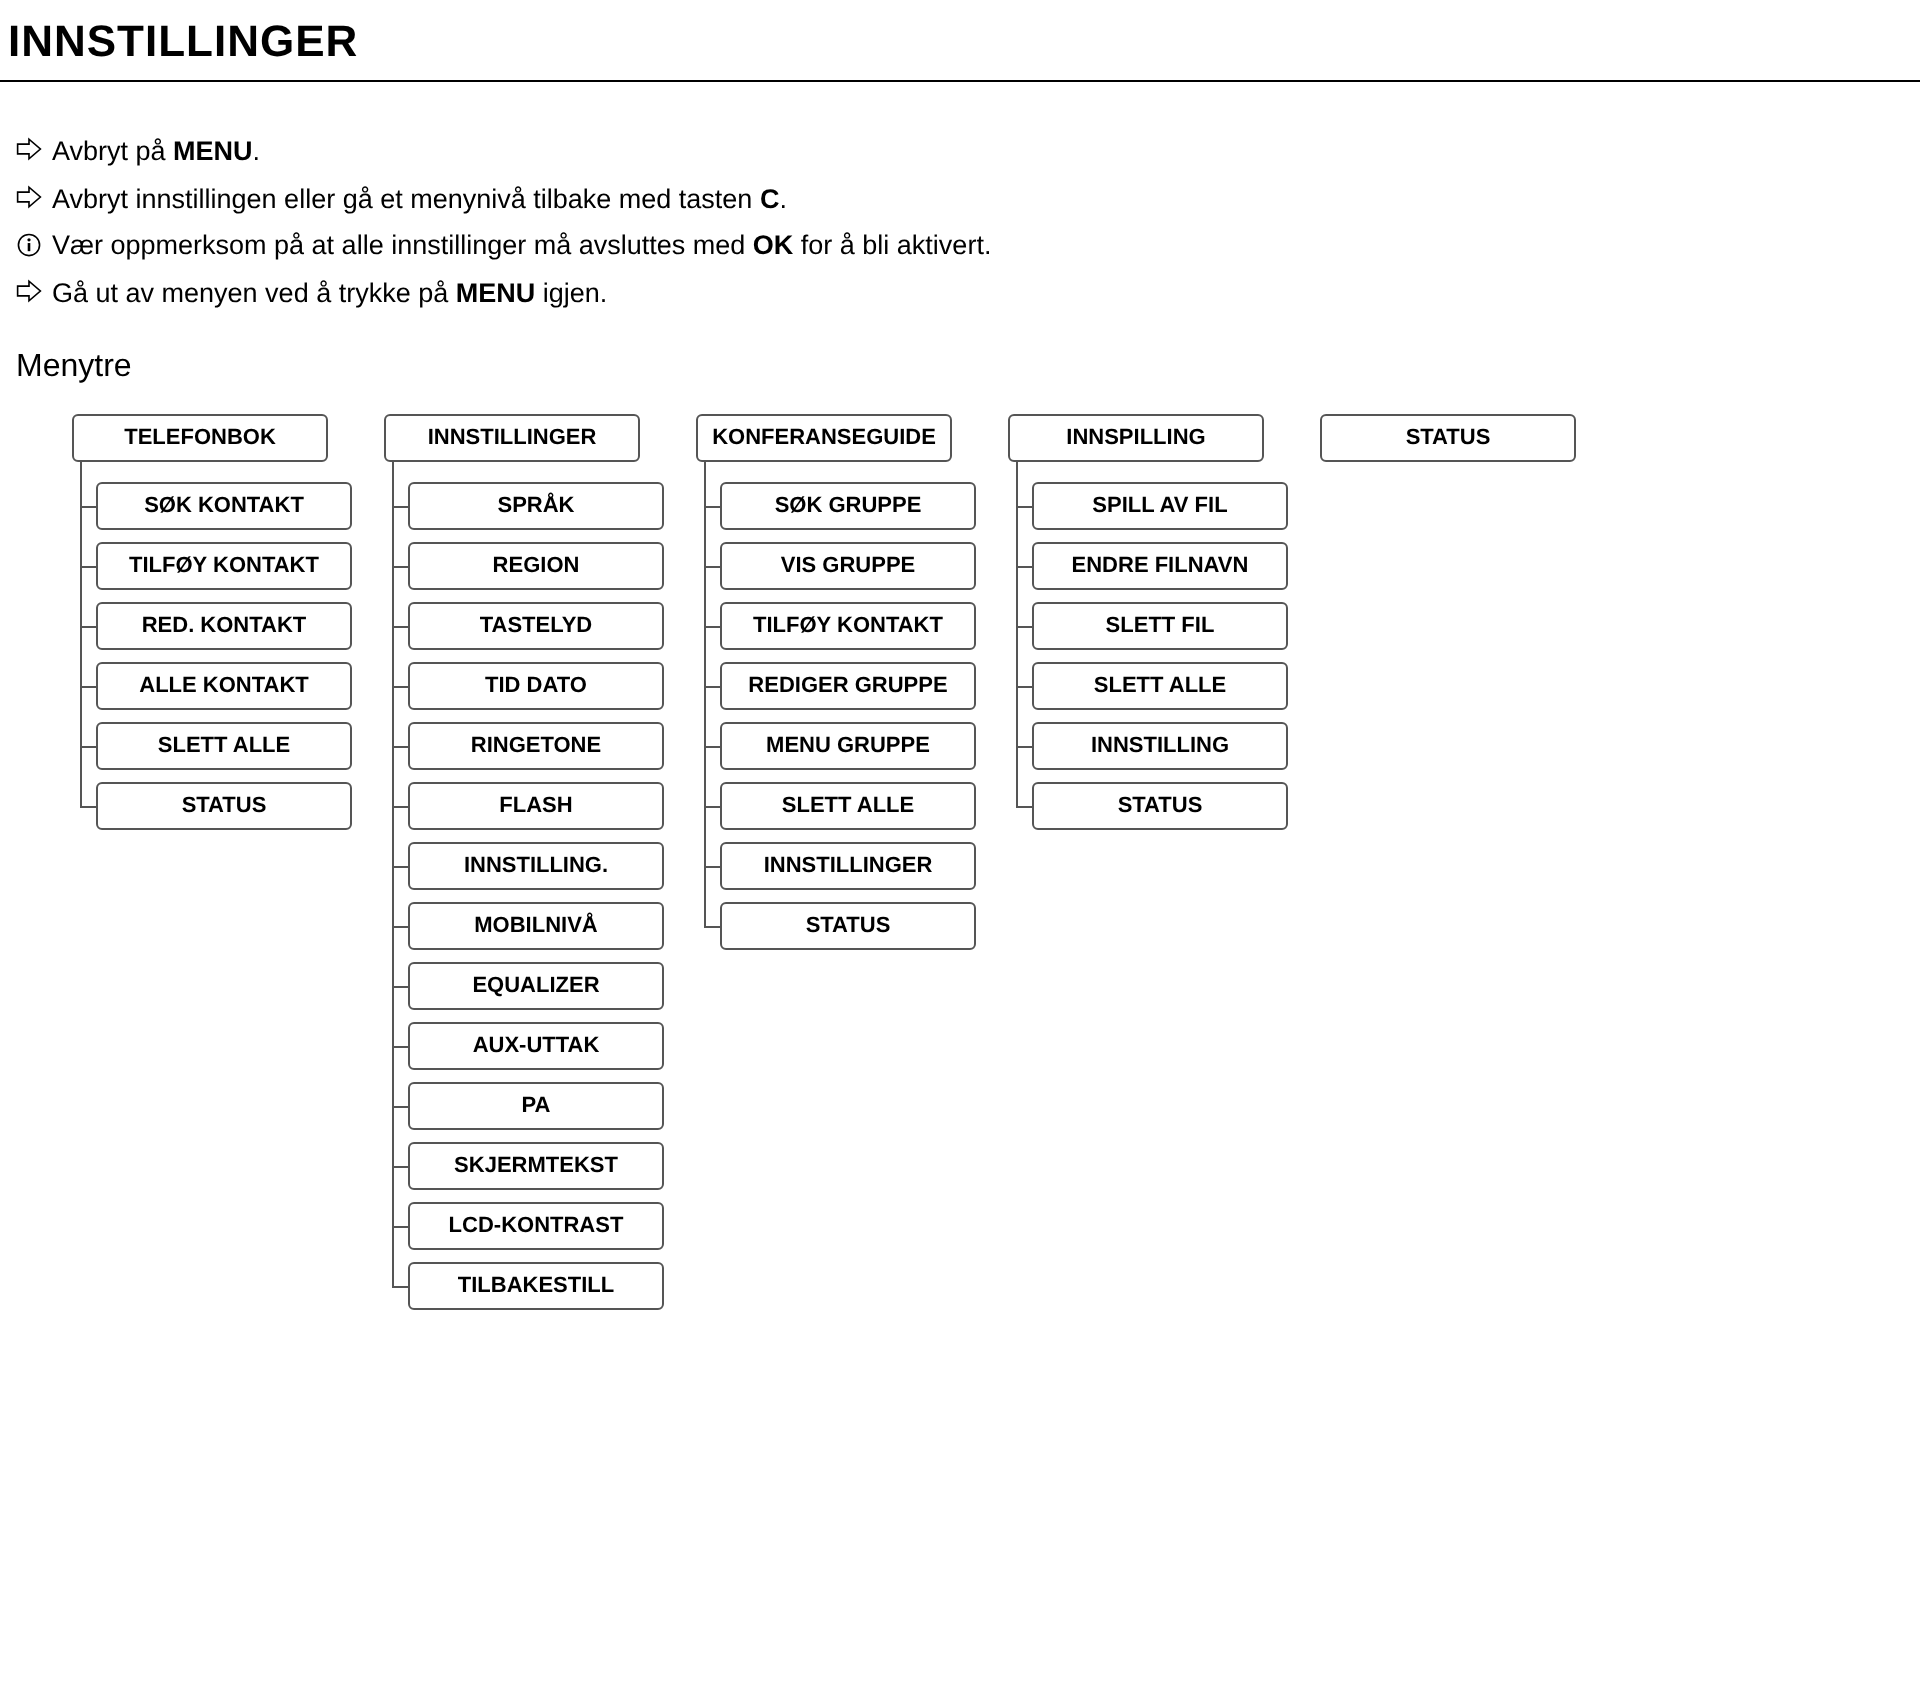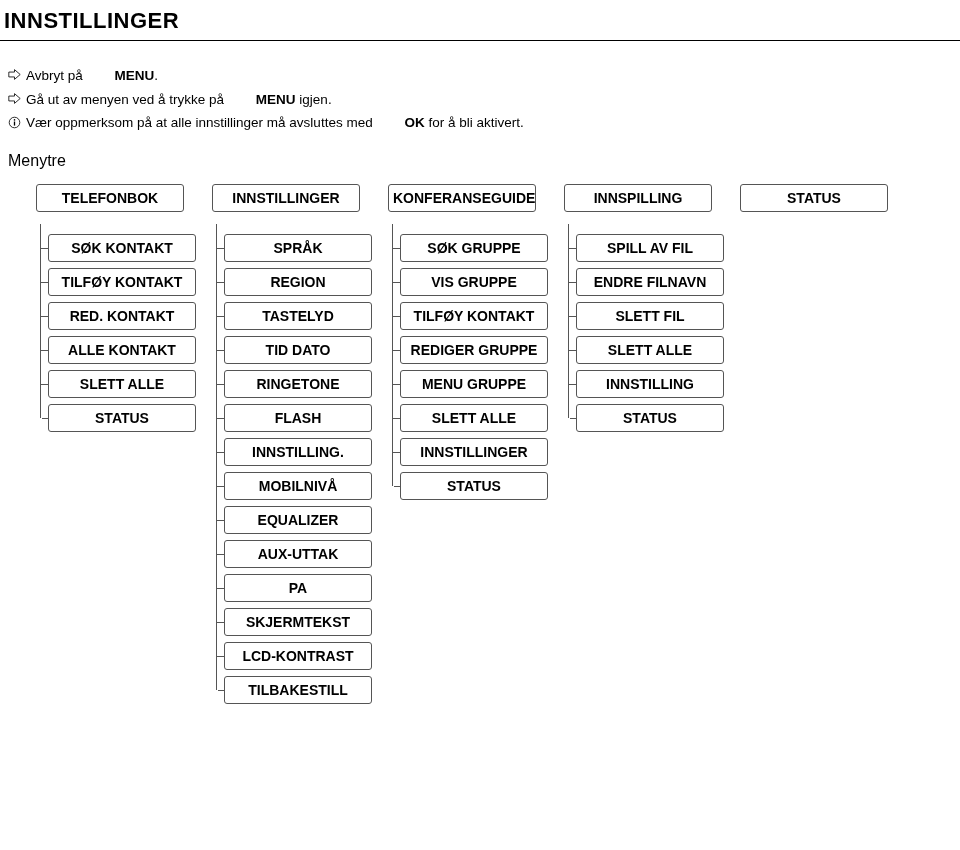--- a/index.html
+++ b/index.html
@@ -41,56 +41,55 @@
   .bullet-icon {
     display: inline-block;
     width: 18px;
     flex-shrink: 0;
     text-align: left;
     font-size: 14px;
     line-height: 1.5;
   }
   .arrow-icon svg { width: 13px; height: 13px; display: inline-block; vertical-align: -1px; }
   .info-icon svg { width: 13px; height: 13px; display: inline-block; vertical-align: -2px; }
-  .bullet-text b { font-weight: bold; margin-left: 28px; }
+  .bullet-text b { font-weight: bold; }
   .menytre-label {
     font-size: 16px;
     font-weight: normal;
     margin: 14px 0 14px 0;
   }
 
   
   .tree {
     display: flex;
     gap: 16px;
     padding-left: 28px;
   }
   .col {
     display: flex;
     flex-direction: column;
     position: relative;
   }
   .box {
     border: 1px solid #555;
     border-radius: 3px;
-    font-size: 14px;
+    font-size: 11px;
     font-weight: bold;
     text-align: center;
     padding: 5px 4px;
-    width: 148px;
+    width: 128px;
     background: #fff;
     position: relative;
   }
   .box.head {
     margin-bottom: 10px;
   }
   .sub-wrap {
     padding-left: 12px;
     position: relative;
-    margin-top: 12px;
   }
   .sub-wrap::before {
     content: "";
     position: absolute;
     left: 4px;
     top: -10px;
     bottom: 12px;
     width: 1px;
     background: #555;
   }
@@ -131,44 +130,54 @@
         <svg viewBox="0 0 16 16">
             <path d="M1 5 L8 5 L8 2 L15 8 L8 14 L8 11 L1 11 Z" fill="none" stroke="#000" stroke-width="1"></path>
           </svg>
       </span>
       <span class="bullet-text">
         <span>Avbryt på </span><b>MENU</b><span>.</span>
       </span>
     </div>
 
 
-
     <div class="bullet-row">
       <span class="bullet-icon arrow-icon">
         <svg viewBox="0 0 16 16">
             <path d="M1 5 L8 5 L8 2 L15 8 L8 14 L8 11 L1 11 Z" fill="none" stroke="#000" stroke-width="1"></path>
           </svg>
       </span>
       <span class="bullet-text">
-        <span>Gå ut av menyen ved å trykke på </span><b>MENU</b><span> igjen.</span>
+        <span>Avbryt innstillingen eller gå et menynivå tilbake med tasten </span><b>C</b><span>.</span>
       </span>
     </div>
 
     <div class="bullet-row">
       <span class="bullet-icon info-icon">
         <svg viewBox="0 0 16 16">
             <circle cx="8" cy="8" r="6.5" fill="none" stroke="#000" stroke-width="1"></circle>
             <circle cx="8" cy="4.8" r="1" fill="#000"></circle>
             <rect x="7.2" y="6.8" width="1.6" height="5" fill="#000"></rect>
           </svg>
       </span>
       <span class="bullet-text">
         <span>Vær oppmerksom på at alle innstillinger må avsluttes med </span><b>OK</b><span> for å bli aktivert.</span>
       </span>
     </div>
+
+    <div class="bullet-row">
+      <span class="bullet-icon arrow-icon">
+        <svg viewBox="0 0 16 16">
+            <path d="M1 5 L8 5 L8 2 L15 8 L8 14 L8 11 L1 11 Z" fill="none" stroke="#000" stroke-width="1"></path>
+          </svg>
+      </span>
+      <span class="bullet-text">
+        <span>Gå ut av menyen ved å trykke på </span><b>MENU</b><span> igjen.</span>
+      </span>
+    </div>
   </div>
 
   <div class="menytre-label">Menytre</div>
 
   <div class="tree">
 
     <div class="col">
       <div class="box head">TELEFONBOK</div>
       <div class="sub-wrap">
         <div class="sub">

